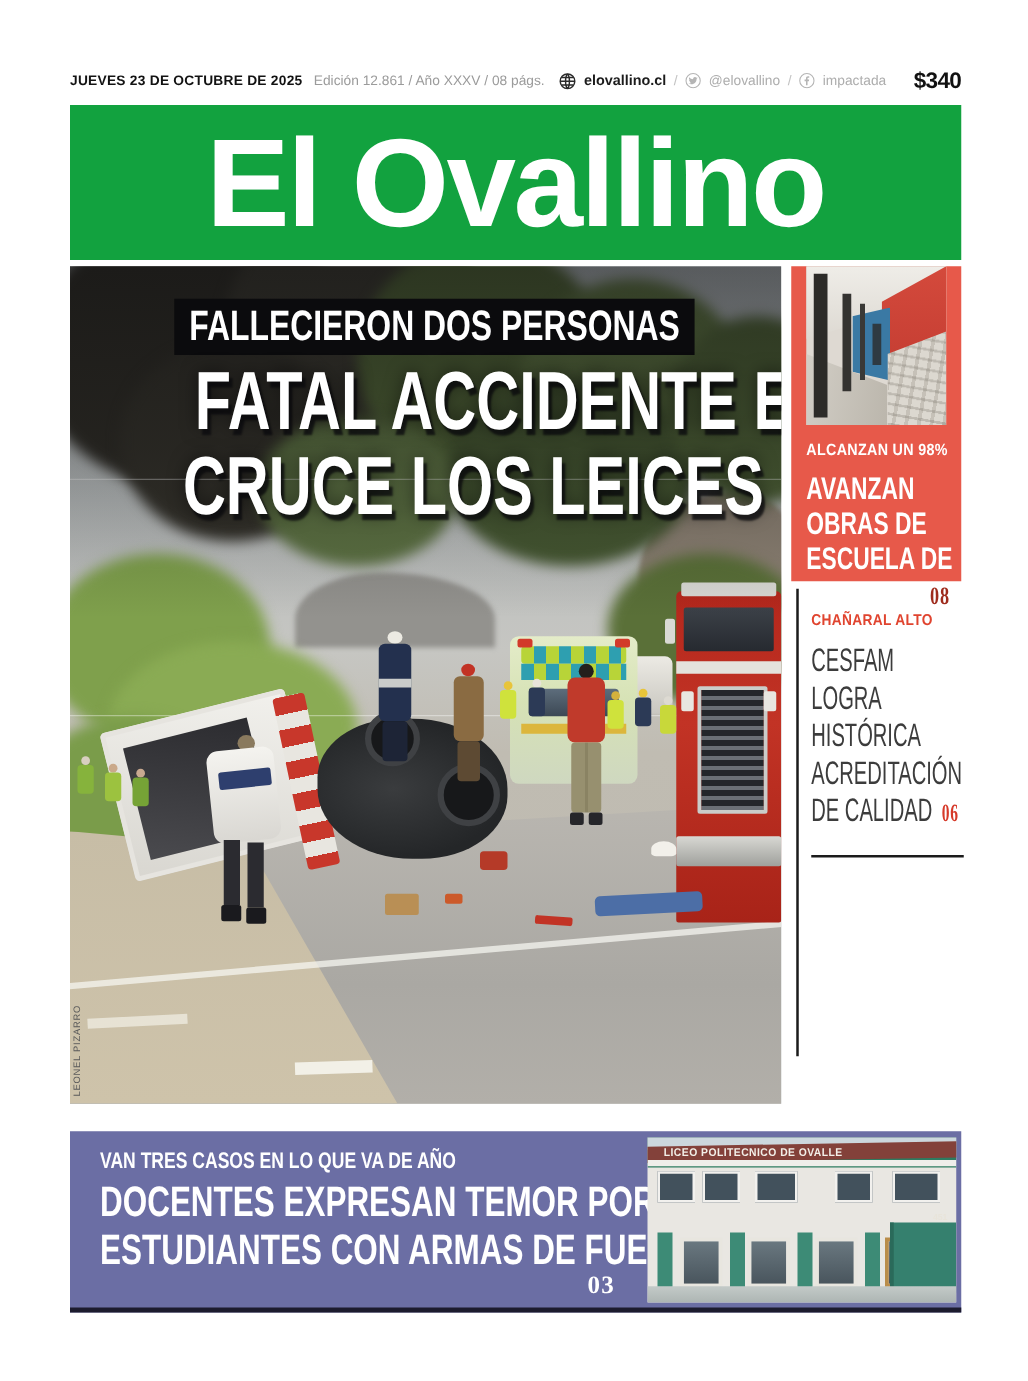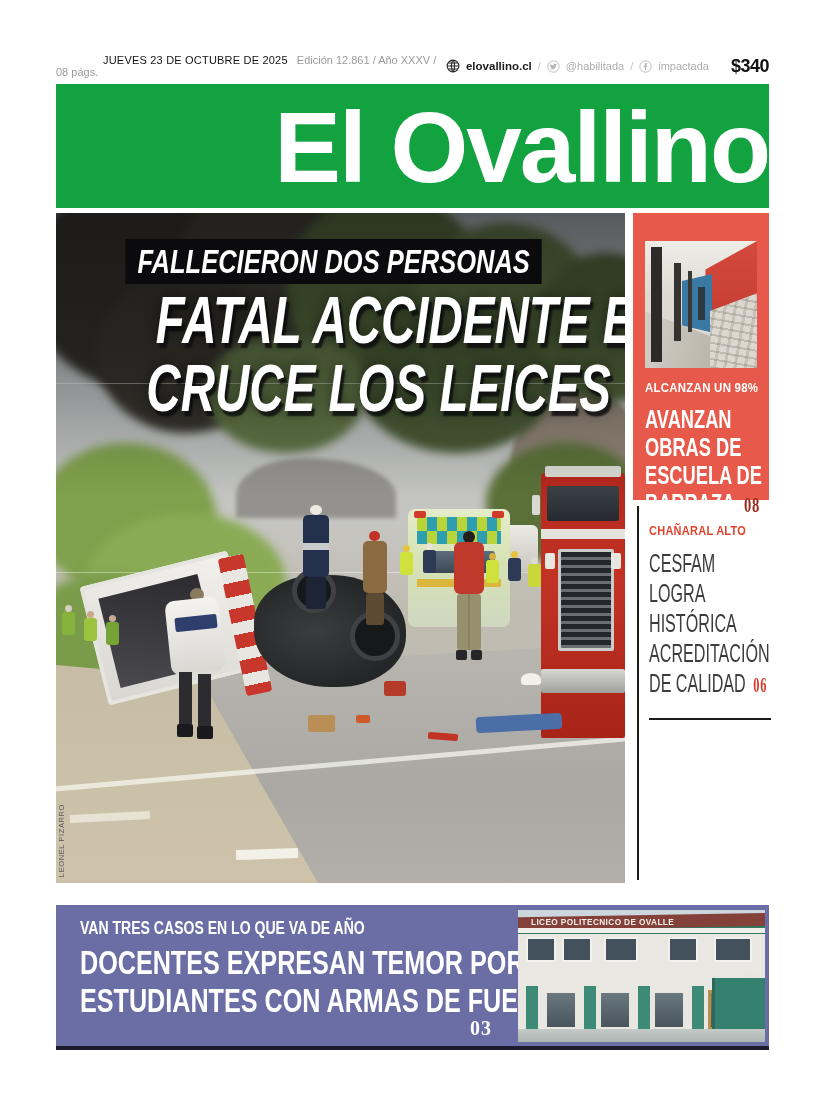--- a/index.html
+++ b/index.html
@@ -1,31 +1,31 @@
 <!DOCTYPE html>
 <html><head>
 <meta charset="utf-8">
 <style>
   html,body{margin:0;padding:0;background:#ffffff;}
   .page{position:relative;width:822px;height:1105px;background:#fff;overflow:hidden;
         font-family:"Liberation Sans",sans-serif;}
 
   
   .topbar{position:absolute;left:56px;top:54px;width:713px;display:flex;align-items:center;justify-content:space-between;font-size:11px;}
-  .tb-left .date{font-weight:normal;color:#121212;letter-spacing:.2px;margin-left:47px;}
+  .tb-left .date{font-weight:bold;color:#121212;letter-spacing:.2px;}
   .tb-left .edition{color:#9b9b9b;margin-left:6px;margin-top:44px;}
   .tb-right{display:flex;align-items:center;gap:6px;color:#adadad;}
   .tb-right .site{color:#1c1c1c;font-weight:bold;font-size:11.5px;text-align:right;}
   .tb-right .sep{color:#c2c2c2;}
   .tb-right svg{display:block;}
   .price{color:#111;font-weight:bold;font-size:18px;margin-left:16px;letter-spacing:-.5px;}
 
   
   .masthead{position:absolute;left:56px;top:84px;width:713px;height:124px;background:#12A23F;
-            display:flex;align-items:center;justify-content:flex-end;overflow:hidden;}
+            display:flex;align-items:center;justify-content:center;overflow:hidden;}
   .masthead-title{font-size:100px;font-weight:bold;color:#fff;letter-spacing:-2px;white-space:nowrap;
                   transform:translateY(1px);line-height:1;}
 
   
   .photo{position:absolute;left:56px;top:213px;width:569px;height:670px;overflow:hidden;background:#b7bcbd;}
   .abs{position:absolute;}
   .sky{inset:0;background:linear-gradient(180deg,#a7adb0 0%,#b9bdbd 28%,#c6c6c2 46%,#c0bcb2 58%,#bdb9af 100%);}
   .blob{position:absolute;border-radius:50%;filter:blur(5px);}
   .mtn1{left:180px;top:245px;width:160px;height:60px;background:#93928e;border-radius:70% 90% 0 0/100% 100% 0 0;filter:blur(2px);}
   .mtn2{left:455px;top:180px;width:135px;height:95px;background:#8d8274;border-radius:80% 60% 0 0/100% 100% 0 0;filter:blur(2px);}
@@ -89,39 +89,39 @@
   
   .p{position:absolute;width:13px;height:30px;}
   .p::before{content:'';position:absolute;top:0;left:3px;width:7px;height:7px;border-radius:50%;background:var(--h,#d8cfc0);}
   .p::after{content:'';position:absolute;top:7px;left:0;right:0;bottom:0;border-radius:3px;background:var(--c,#333);}
   .figure{position:absolute;}
   .f-head{position:absolute;border-radius:50%;}
   .f-part{position:absolute;}
 
   
   .photo-shade{inset:0;background:linear-gradient(180deg,rgba(10,10,12,.5) 0%,rgba(10,10,12,.28) 22%,rgba(10,10,12,0) 42%);}
-  .hl{position:absolute;left:0;top:26px;width:100%;text-align:left;color:#fff;font-style:italic;}
+  .hl{position:absolute;left:0;top:26px;width:100%;text-align:right;color:#fff;}
   .hl-kicker{display:inline-block;background:#0b0b0d;padding:5px 16px 4px;font-size:34px;font-weight:bold;
              line-height:1.05;white-space:nowrap;transform:scaleX(.75);transform-origin:center;}
   .hl-line{display:block;width:max-content;margin:4px auto 0;font-size:66px;font-weight:bold;line-height:.97;
            white-space:nowrap;transform:scaleX(.72);transform-origin:center;
            text-shadow:0 0 16px rgba(0,0,0,.55),4px 5px 2px rgba(12,12,16,.8);}
 
   
   .caption{position:absolute;left:222px;top:531px;width:344px;height:128px;background:rgba(233,232,227,.94);
            box-sizing:border-box;padding:9px 13px;font-family:"Liberation Serif",serif;font-size:17.5px;
            line-height:22.5px;color:#16161f;letter-spacing:-.2px;}
   .caption .pg{position:absolute;right:13px;bottom:7px;font-family:"Liberation Serif",serif;font-size:20px;
                font-weight:bold;color:#d63a2a;letter-spacing:1px;}
   .credit{position:absolute;left:1px;bottom:6px;writing-mode:vertical-rl;transform:rotate(180deg);
           font-size:7.5px;color:#5a5a5a;letter-spacing:.6px;}
 
   
   .sidebar{position:absolute;left:633px;top:213px;width:136px;}
-  .featured{width:136px;height:287px;background:#E7594A;box-sizing:border-box;padding:28px 12px 0;color:#fff;}
+  .featured{width:136px;height:252px;background:#E7594A;box-sizing:border-box;padding:0 12px 0;color:#fff;}
   .f-photo{position:relative;width:112px;height:127px;overflow:hidden;background:#ded9d2;}
   .c-ceil{left:0;top:0;width:100%;height:46%;background:linear-gradient(180deg,#efede8,#ddd9d2);clip-path:polygon(0 0,100% 0,100% 40%,0 100%);}
   .c-red{right:0;top:0;width:46%;height:80%;background:linear-gradient(180deg,#d44a3c,#c13a30);clip-path:polygon(0 28%,100% 0,100% 100%,0 88%);}
   .c-blue{left:33%;top:26%;width:27%;height:46%;background:#3a79a4;clip-path:polygon(0 12%,100% 0,100% 100%,0 88%);}
   .c-door{left:47%;top:36%;width:7%;height:26%;background:#2e3a42;}
   .c-stone{right:0;bottom:0;width:42%;height:64%;
            background:repeating-linear-gradient(10deg,rgba(120,115,105,.3) 0 2px,transparent 2px 8px),
                       repeating-linear-gradient(100deg,#dcd8d0 0 7px,#c6c1b8 7px 10px);
            clip-path:polygon(0 30%,100% 8%,100% 100%,0 100%);}
   .c-floor{left:0;bottom:0;width:58%;height:56%;background:linear-gradient(100deg,#d3cfc7,#bbb6ac);clip-path:polygon(0 20%,100% 55%,100% 100%,0 100%);}
@@ -187,21 +187,21 @@
         </svg>
       </span>
       <span class="site">elovallino.cl</span>
       <span class="sep">/</span>
       <span>
         <svg width="13" height="13" viewBox="0 0 24 24">
           <circle cx="12" cy="12" r="10.5" fill="none" stroke="#b5b5b5" stroke-width="1.6"></circle>
           <path fill="#b5b5b5" d="M19 8c-.5.2-1 .4-1.6.4.6-.4 1-.9 1.2-1.5-.5.3-1.1.6-1.8.7a2.8 2.8 0 0 0-4.8 2.5A8 8 0 0 1 6.2 7a2.8 2.8 0 0 0 .9 3.7c-.5 0-.9-.1-1.3-.3 0 1.3 1 2.4 2.2 2.7-.4.1-.8.1-1.3.1.4 1.1 1.4 1.9 2.6 1.9A5.6 5.6 0 0 1 5 16.3a8 8 0 0 0 4.3 1.2c5.2 0 8-4.3 7.8-8.2.6-.4 1-.9 1.9-1.3z"></path>
         </svg>
       </span>
-      <span>@habilitada</span>
+      <span>@elovallino</span>
       <span class="sep">/</span>
       <span>
         <svg width="13" height="13" viewBox="0 0 24 24">
           <circle cx="12" cy="12" r="10.5" fill="none" stroke="#b5b5b5" stroke-width="1.6"></circle>
           <path fill="#b5b5b5" d="M13 19v-6h2l.3-2.5H13V9c0-.7.2-1.2 1.2-1.2h1.3V5.6c-.2 0-1-.1-1.8-.1-1.8 0-3 1.1-3 3.1v1.9H8.6V13h2.1v6z"></path>
         </svg>
       </span>
       <span>impactada</span>
       <span class="price">$340</span>
     </div>

